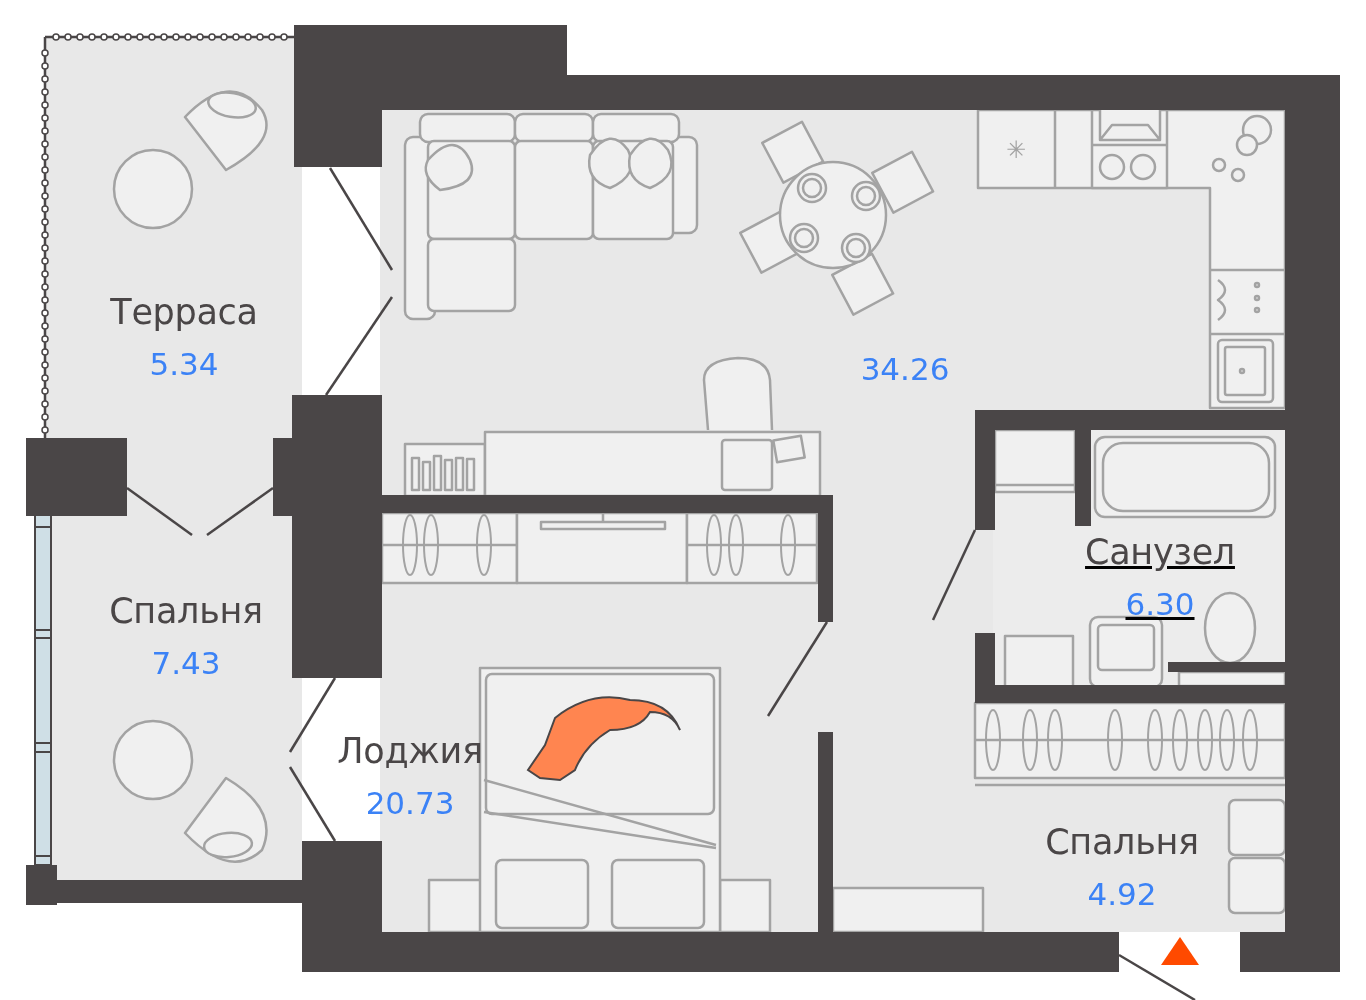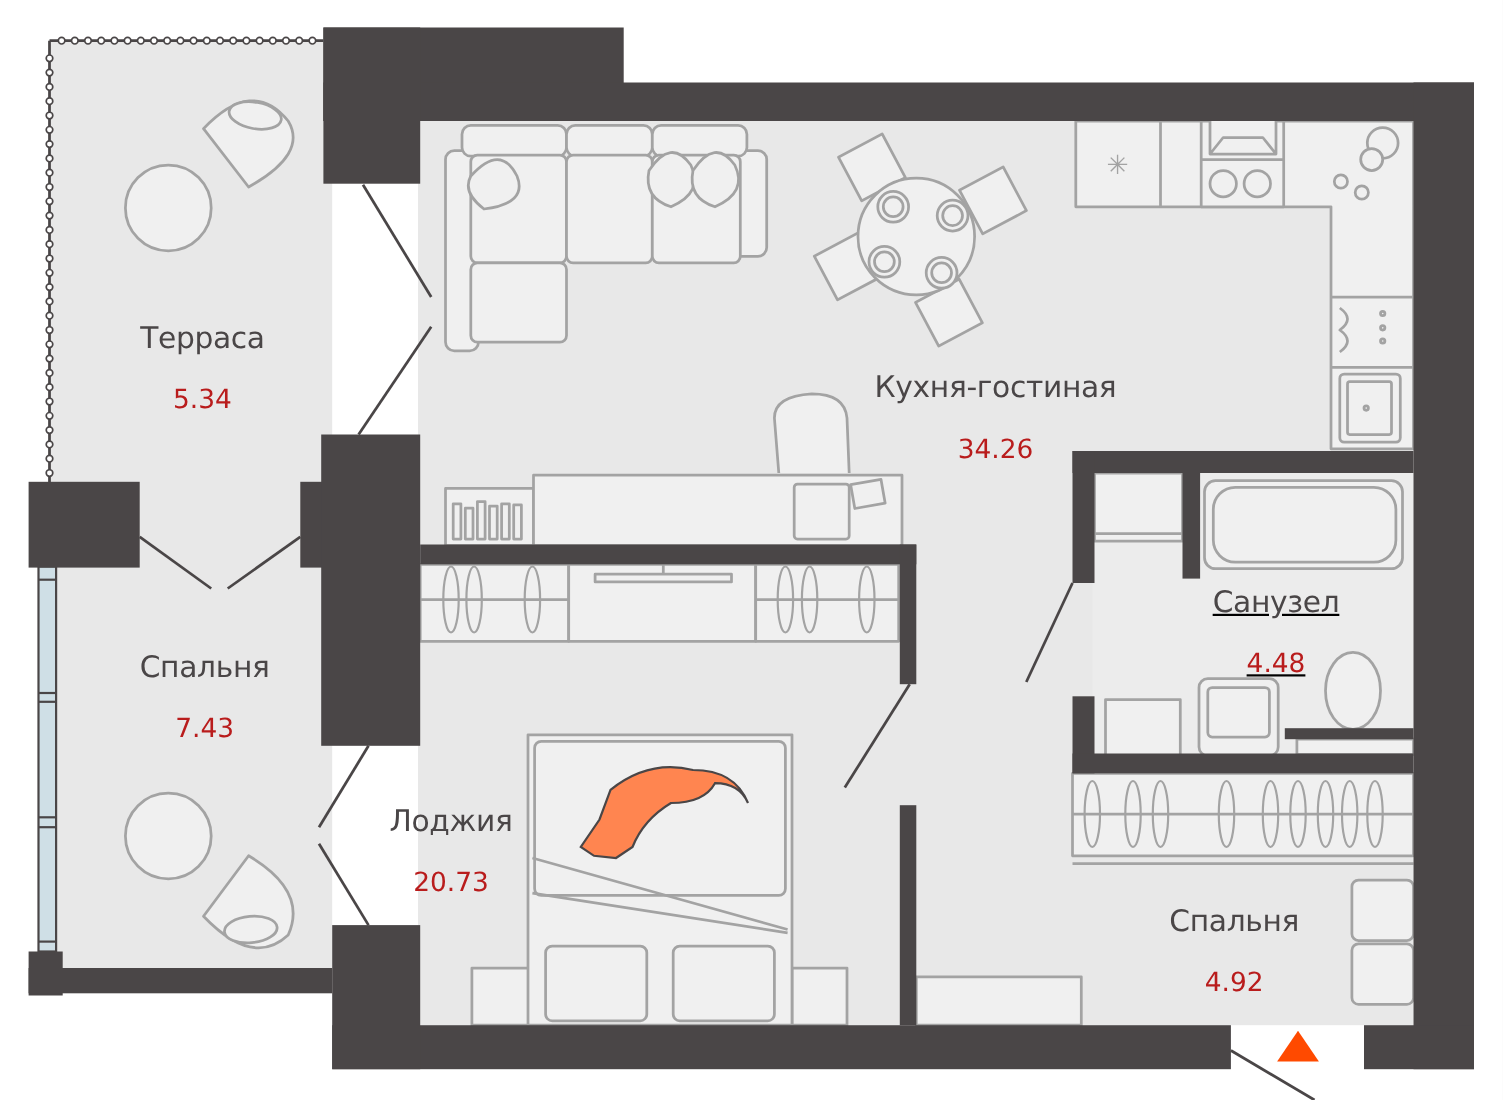--- a/index.html
+++ b/index.html
@@ -1,20 +1,20 @@
 <!DOCTYPE html>
 <html><head>
 <meta charset="utf-8">
 <style>
   html,body{margin:0;padding:0;background:#ffffff;}
   body{width:1366px;height:1000px;position:relative;overflow:hidden;font-family:"DejaVu Sans","Liberation Sans",sans-serif;}
   #plan{position:absolute;left:0;top:0;width:1366px;height:1000px;}
   .label{position:absolute;text-align:center;transform:translateX(-50%);white-space:nowrap;}
-  .room-name{font-size:27px;color:#4a4647;letter-spacing:-0.3px;}
-  .room-area{font-size:24px;color:#b91c1c;margin-top:26px;}
+  .room-name{font-size:35px;color:#4a4647;letter-spacing:-0.3px;}
+  .room-area{font-size:31px;color:#3b82f6;margin-top:14px;}
 </style>
 </head>
 <body>
 
 <svg id="plan" viewBox="0 0 1366 1000" xmlns="http://www.w3.org/2000/svg">
 
   <g fill="#e8e8e8">
     <rect x="44" y="37" width="258" height="405"></rect>
     <rect x="40" y="440" width="262" height="440"></rect>
     <rect x="380" y="110" width="905" height="822"></rect>
@@ -273,23 +273,22 @@
 </div>
 <div class="label" style="left:186px;top:591px;">
   <div class="room-name">Спальня</div>
   <div class="room-area">7.43</div>
 </div>
 <div class="label" style="left:410px;top:731px;">
   <div class="room-name">Лоджия</div>
   <div class="room-area">20.73</div>
 </div>
 <div class="label" style="left:905px;top:337px;">
-  <div class="room-name">Кухня-гостиная</div>
   <div class="room-area">34.26</div>
 </div>
 <div class="label" style="left:1160px;top:532px;text-decoration:underline;">
   <div class="room-name">Санузел</div>
-  <div class="room-area">4.48</div>
+  <div class="room-area">6.30</div>
 </div>
 <div class="label" style="left:1122px;top:822px;">
   <div class="room-name">Спальня</div>
   <div class="room-area">4.92</div>
 </div>
 
 </body></html>

